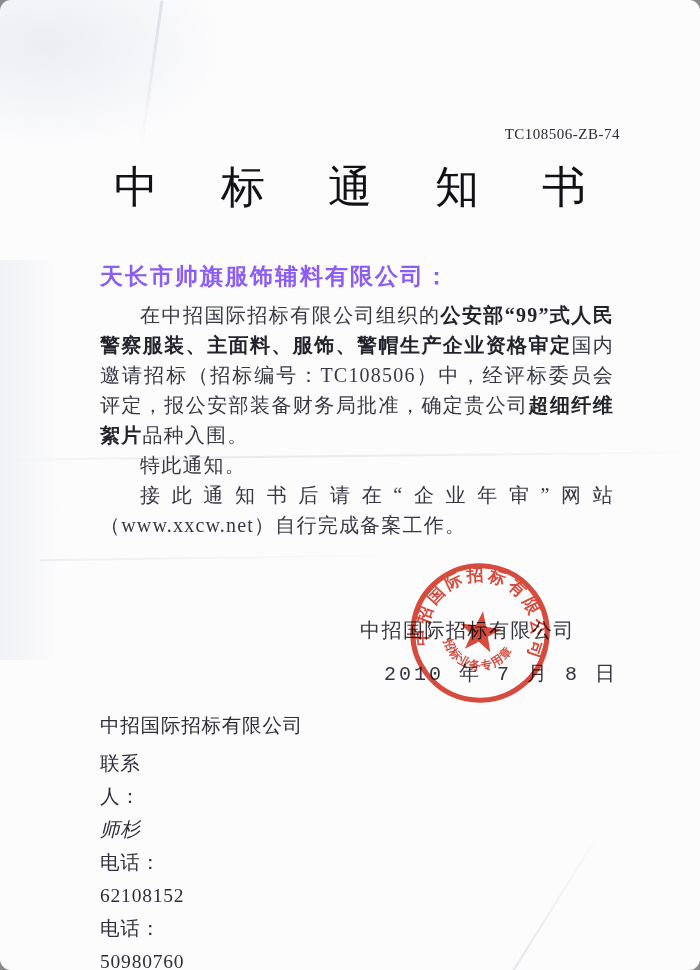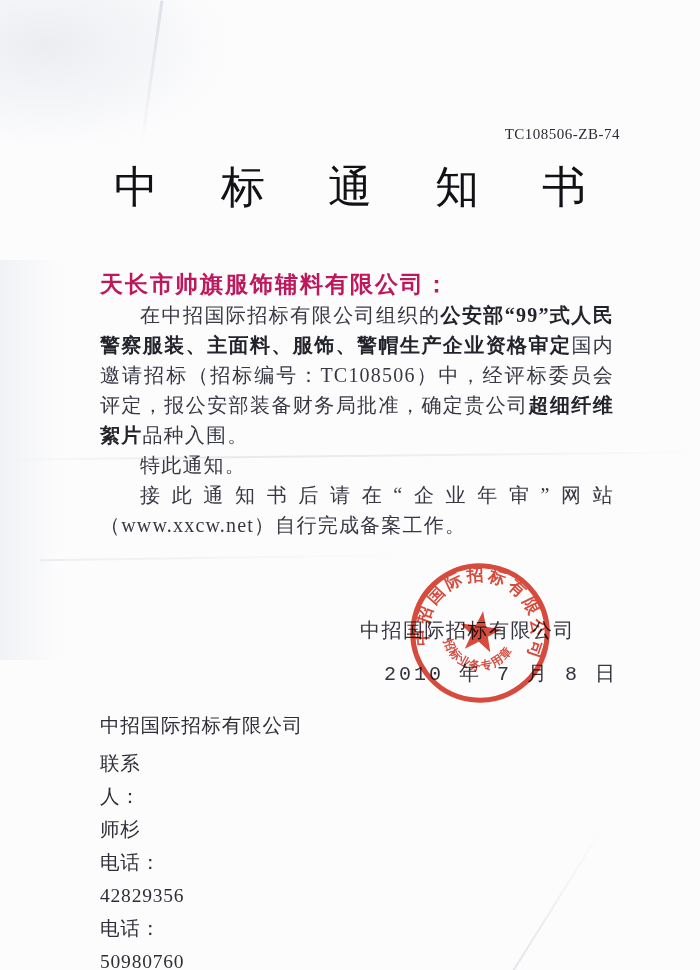--- a/index.html
+++ b/index.html
@@ -4,20 +4,21 @@
 <style>
   html,body{margin:0;padding:0;background:#8a8a8a;}
   .page{
     position:relative;
     width:700px;height:970px;
     margin:0 auto;
     background:#fcfcfd;
     overflow:hidden;
     font-family:"Liberation Serif", serif;
     color:#33333e;
+    border-radius:11px;
   }
   
   .shade{position:absolute;pointer-events:none;}
   .shade-topleft{left:0;top:0;width:230px;height:150px;
     background:radial-gradient(ellipse at 20% 30%, rgba(205,210,220,.35), rgba(205,210,220,0) 70%);}
   .crease-v{left:150px;top:0;width:3px;height:150px;
     background:linear-gradient(180deg, rgba(190,196,208,.45), rgba(190,196,208,0));
     transform:rotate(8deg);}
   .crease-mid{left:0;top:455px;width:700px;height:2px;
     background:linear-gradient(90deg, rgba(198,203,214,.0), rgba(198,203,214,.4) 30%, rgba(198,203,214,.25) 70%, rgba(198,203,214,0));
@@ -36,22 +37,22 @@
     font-size:15px;letter-spacing:.5px;color:#2b2b33;
   }
   .title{
     position:absolute;top:158px;left:0;width:100%;
     text-align:center;
     font-size:44px;font-weight:400;color:#121216;
     letter-spacing:26px;text-indent:26px;
     font-family:"Liberation Serif","DejaVu Serif",serif;
   }
   .addressee{
-    position:absolute;top:269px;left:100px;
-    font-size:23px;font-weight:700;letter-spacing:2px;color:#be185d;text-align:right;
+    position:absolute;top:261px;left:100px;
+    font-size:23px;font-weight:700;letter-spacing:2px;color:#8b5cf6;text-align:right;
   }
   .body{
     position:absolute;top:300px;left:100px;width:514px;
     font-size:20px;line-height:30px;letter-spacing:1.2px;
     text-align:justify;color:#383845;
   }
   .body p{margin:0;text-indent:2em;}
   .body p + p{margin-top:0;}
   .b{font-weight:700;color:#23232c;}
   .signature{
@@ -64,21 +65,21 @@
     mix-blend-mode:multiply;opacity:.92;
     transform:rotate(8deg);
   }
   .footer{
     position:absolute;top:712px;left:100px;
     font-size:19.5px;color:#2e2e38;letter-spacing:.8px;
   }
   .footer .f-company{margin-bottom:8px;}
   .f-row{display:flex;line-height:33px;flex-direction:column;}
   .f-label{width:66px;}
-  .f-name{width:109px;}
+  .f-name{width:109px;font-style:italic;}
   .f-phone-label{}
   .f-phone{font-family:"Liberation Serif",serif;}
 </style>
 </head>
 <body>
 
 <div class="page">
 
   <div class="shade shade-topleft"></div>
   <div class="shade crease-v"></div>
@@ -118,21 +119,21 @@
       <textPath href="#sealBottomArc" startOffset="50%" text-anchor="middle">招标业务专用章</textPath>
     </text>
   </svg>
 
   <div class="footer">
     <div class="f-company">中招国际招标有限公司</div>
     <div class="f-row">
       <span class="f-label">联系人：</span>
       <span class="f-name">师杉</span>
       <span class="f-phone-label">电话：</span>
-      <span class="f-phone">42829356</span>
+      <span class="f-phone">62108152</span>
     </div>
     <div class="f-row">
       <span class="f-label"></span>
       <span class="f-phone-label">电话：</span>
       <span class="f-phone">50980760</span>
     </div>
   </div>
 
 </div>
 

